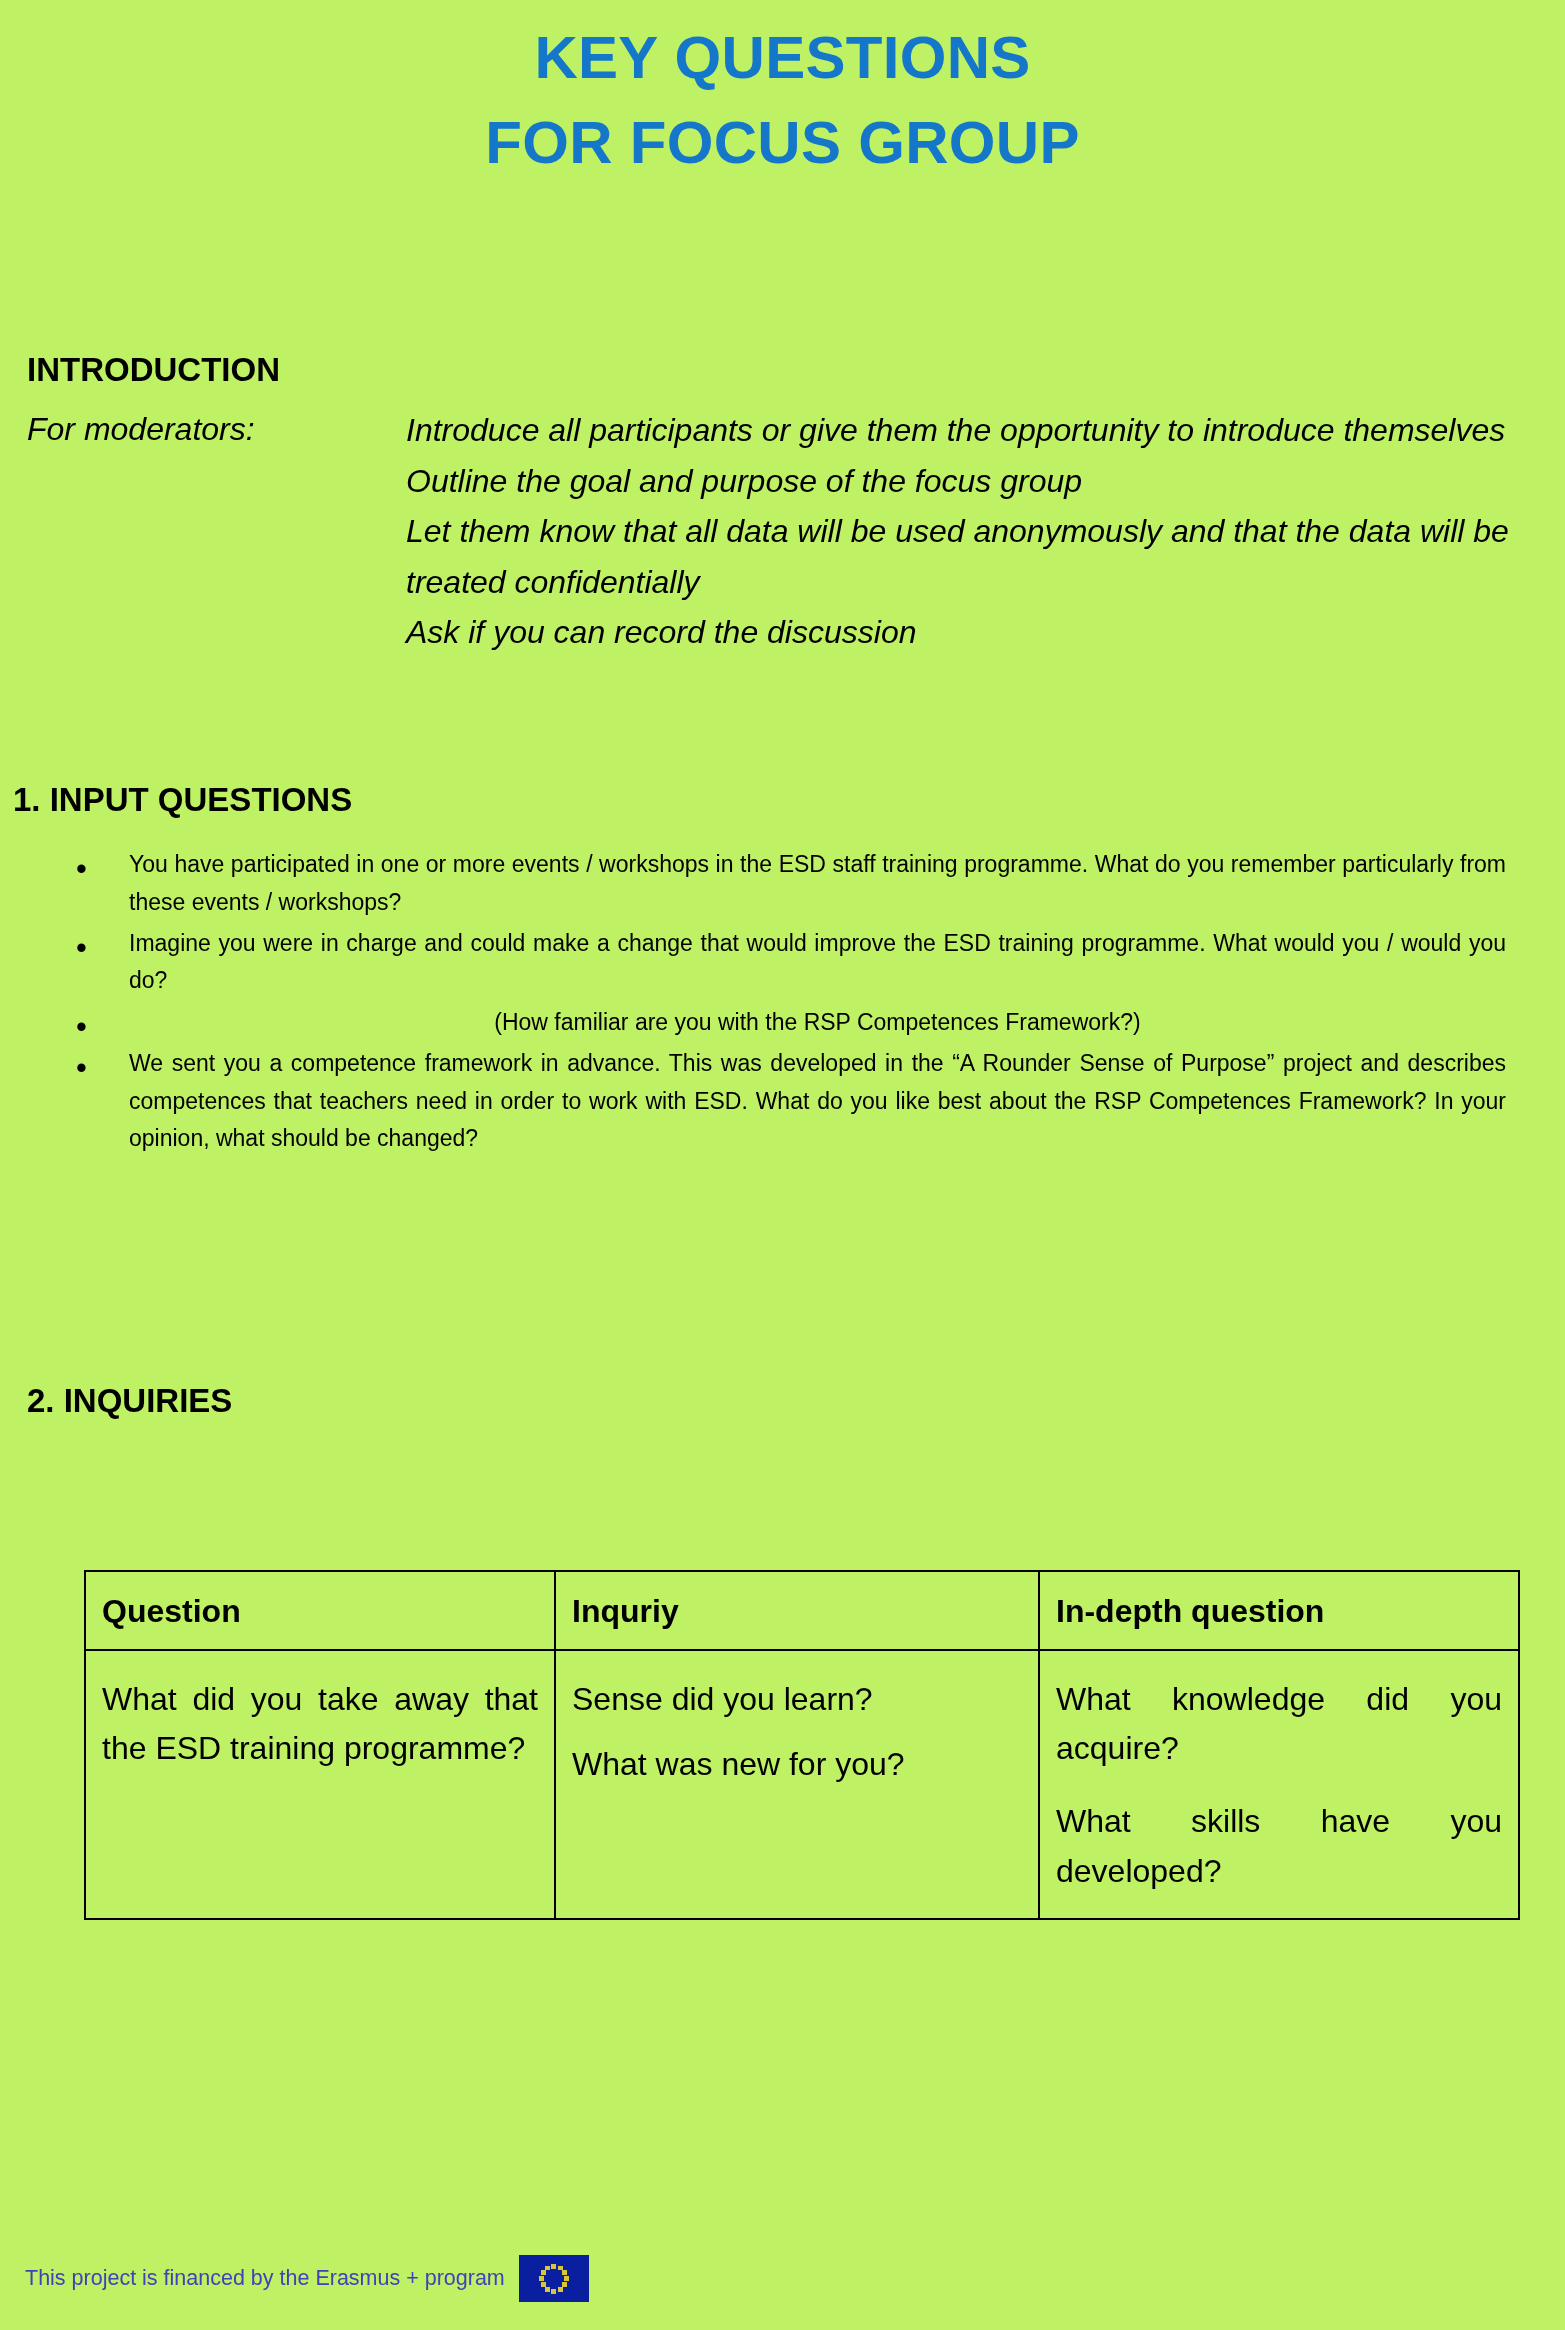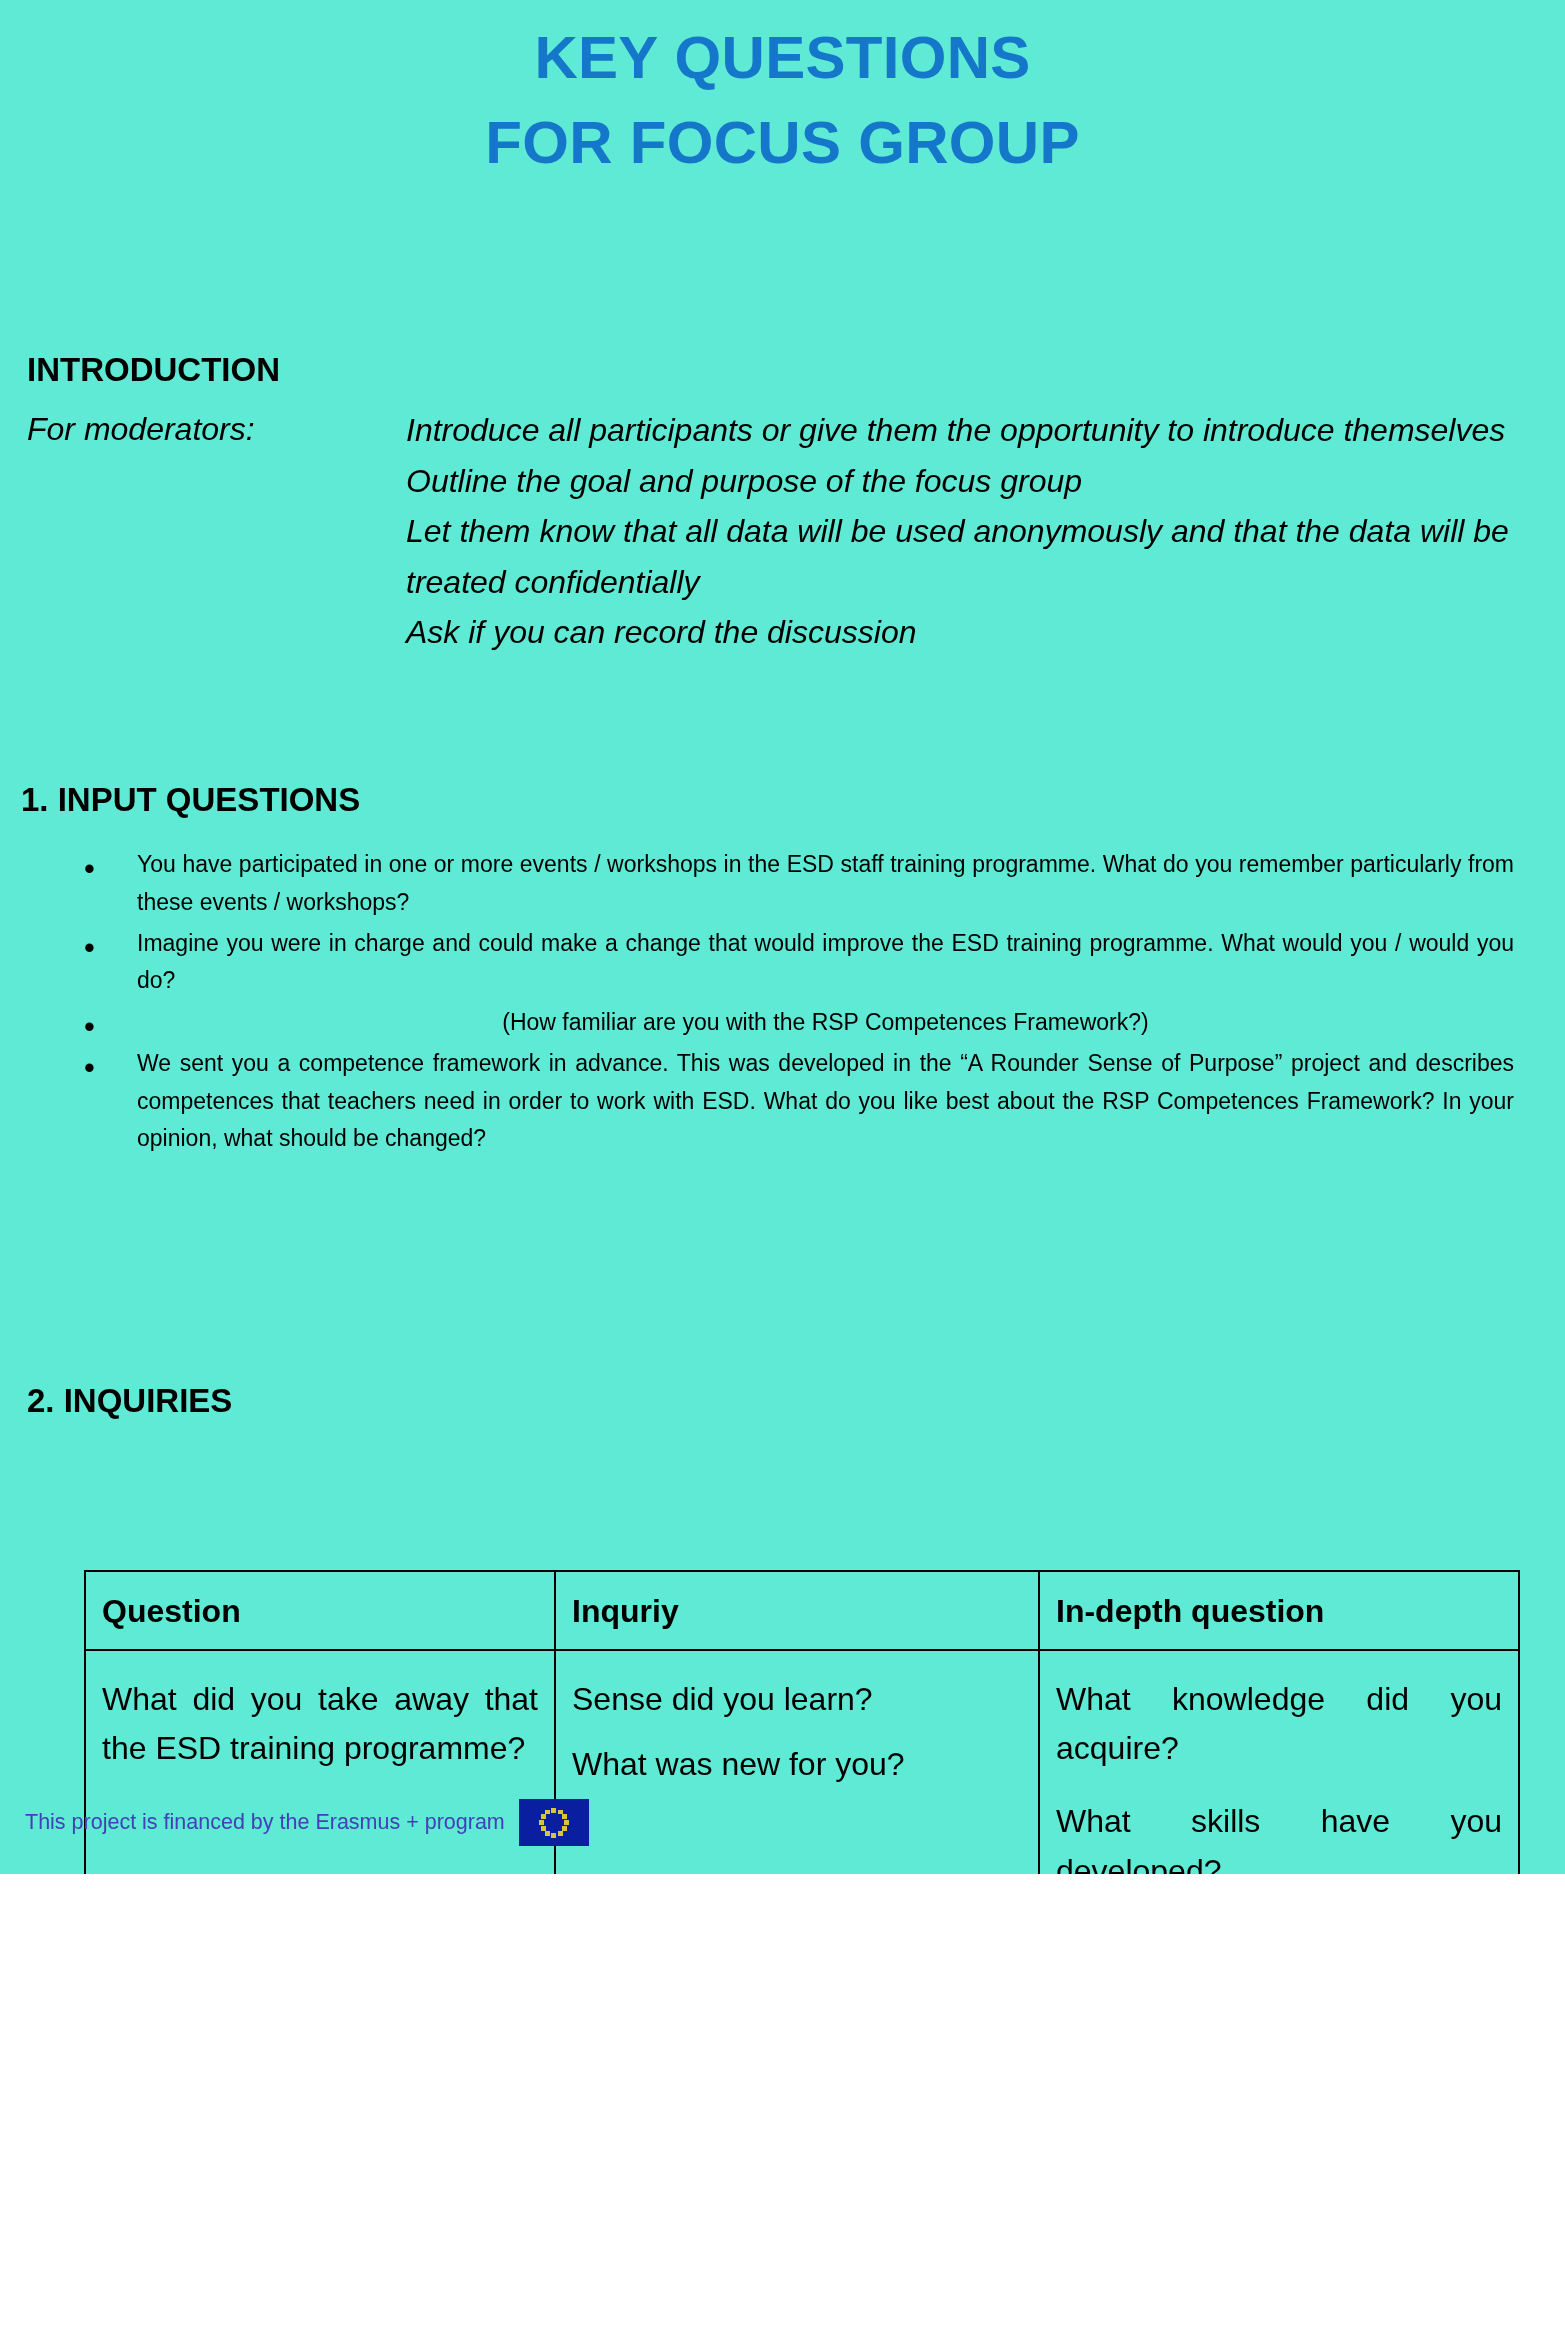--- a/index.html
+++ b/index.html
@@ -8,22 +8,22 @@
     padding: 0;
     background: #ffffff;
   }
   body {
     font-family: "Liberation Sans", sans-serif;
     color: #000000;
   }
   .page {
     position: relative;
     width: 1565px;
-    height: 1874px;
-    background: #5eead4;
+    height: 2330px;
+    background: #bef264;
     overflow: hidden;
     box-sizing: border-box;
   }
 
   
   .doc-title {
     position: absolute;
     left: 0;
     top: 15px;
     width: 1565px;
@@ -72,21 +72,21 @@
   }
   .moderators-list .mitem {
     display: block;
     max-width: 1146px;
   }
   .moderators-list .mitem.wide { max-width: 1173px; }
 
   
   #input-block {
     position: absolute;
-    left: 21px;
+    left: 13px;
     top: 779px;
     width: 1501px;
   }
   ul.bullets {
     list-style: none;
     margin: 0;
     padding: 0;
     margin-top: 26px;
   }
   ul.bullets > li {

